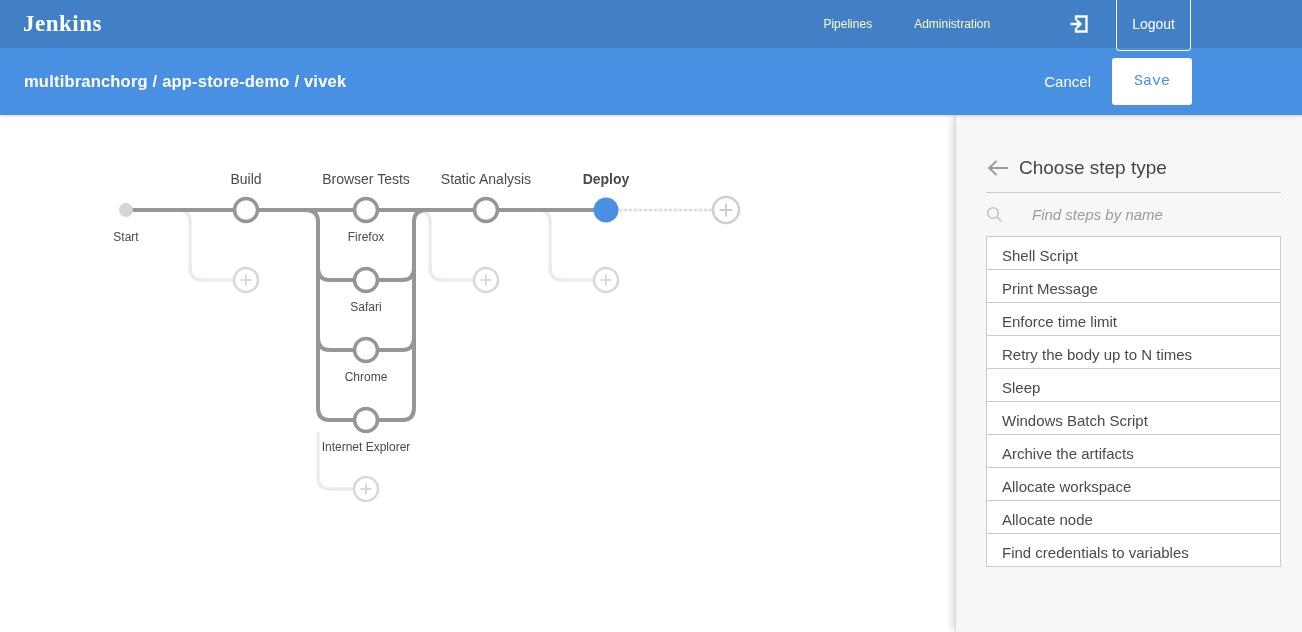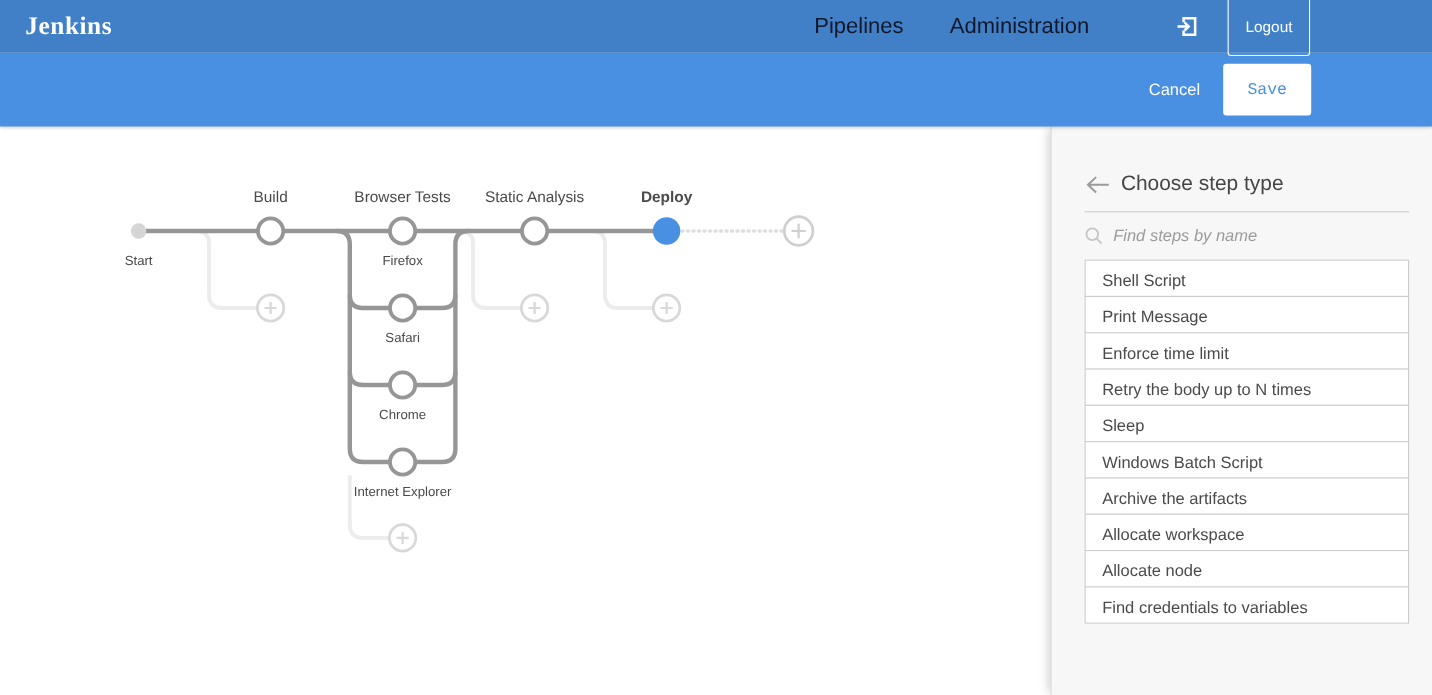--- a/index.html
+++ b/index.html
@@ -3,21 +3,21 @@
 <meta charset="utf-8">
 <style>
   * { box-sizing: border-box; margin: 0; padding: 0; }
   html,body { width:1302px; height:632px; overflow:hidden; }
   body { font-family:"Liberation Sans", sans-serif; background:#fff; }
 
   
   .topnav { height:48px; background:#4180c7; display:flex; align-items:center; position:relative; z-index:3;gap:22px;}
   .logo { margin-left:23px; font-family:"Liberation Serif", serif; font-weight:700; font-size:23px; color:#fff; letter-spacing:.5px; cursor:pointer;}
   .navright { margin-left:auto; margin-right:111px; display:flex; align-items:center; }
-  .navlink { color:#0f172a; font-size:20px; text-decoration:none; cursor:pointer; }
+  .navlink { color:#fef9c3; font-size:12px; text-decoration:none; cursor:pointer; }
   .navlink + .navlink { margin-left:42px; }
   .exit-ico { margin-left:78px; display:flex; align-items:center; cursor:pointer; }
   .logout-btn { margin-left:26px; background:transparent; border:1px solid #fff; color:#fff; font-size:14px; font-family:inherit; border-radius:3px; padding:18px 15px; cursor:pointer; }
 
   
   .subheader { height:67px; background:#4a90e2; display:flex; align-items:center; position:relative; z-index:2; box-shadow:0 1px 3px rgba(0,0,0,.18); }
   .breadcrumb { margin-left:24px; color:#fff; font-size:16.5px; font-weight:600; letter-spacing:.2px; }
   .subactions { margin-left:auto; margin-right:110px; display:flex; align-items:center; }
   .cancel-link { color:#fff; font-size:15px; cursor:pointer; }
   .save-btn { margin-left:21px; background:#fff; border:none; color:#4a90e2; font-size:15px; font-family:Liberation Mono, monospace; border-radius:3px; padding:15px 22px; cursor:pointer; }
@@ -28,21 +28,21 @@
   svg.graph .dark   { stroke:#969696; stroke-width:4; fill:none; }
   svg.graph .lite   { stroke:#ececec; stroke-width:3.5; fill:none; }
   svg.graph .dotted { stroke:#dedede; stroke-width:3; fill:none; stroke-dasharray:1 4; stroke-linecap:round; }
   svg.graph text { fill:#4a4a4a; font-family:"Liberation Sans", sans-serif; }
 
   
   .panel { position:absolute; left:955px; right:0; top:0; bottom:0; background:#f7f7f7; border-left:1px solid #d9d9d9; box-shadow:-4px 0 8px -2px rgba(0,0,0,.18); padding:0 21px 0 30px; overflow:hidden; }
   .panel-title-row { margin-top:42px; display:flex; align-items:center; padding-bottom:13px; border-bottom:1px solid #ccc; }
   .back-ico { display:flex; align-items:center; margin-right:9px; cursor:pointer; }
   .panel-title { font-size:19px; font-weight:400; color:#464646; }
-  .search-row { display:flex; align-items:center; height:43px; }
+  .search-row { display:flex; align-items:center; height:43px;gap:20px; }
   .search-ico { display:flex; align-items:center; margin-right:9px; }
   .search-input { flex:1; border:none; background:transparent; outline:none; font-family:inherit; font-size:15px; color:#4a4a4a; }
   .search-input::placeholder { font-style:italic; color:#9b9b9b; }
   .step-list { list-style:none; }
   .step-item { background:#fff; border:1px solid #ccc; height:34px; line-height:38px; padding-left:15px; font-size:15px; color:#4a4a4a; margin-top:-1px; cursor:pointer; }
   .step-item:first-child { margin-top:0; }
 </style>
 </head>
 <body>
 
@@ -55,20 +55,21 @@
       <svg width="22" height="22" viewBox="0 0 22 22">
         <path d="M8 7.2 V3.5 H18.5 V18.5 H8 V14.8" stroke="#fff" stroke-width="2.3" fill="none"></path>
         <path d="M2.5 11 H12.6 M8.8 7.3 L12.6 11 L8.8 14.7" stroke="#fff" stroke-width="2.3" fill="none"></path>
       </svg>
     </span>
     <button class="logout-btn">Logout</button>
   </nav>
 </header>
 
 <div class="subheader">
+  <div class="breadcrumb">multibranchorg / app-store-demo / vivek</div>
   <div class="subactions">
     <a class="cancel-link">Cancel</a>
     <button class="save-btn">Save</button>
   </div>
 </div>
 
 <main>
   <svg class="graph" width="955" height="517" viewBox="0 0 955 517">
       <path d="M 178 95 Q 190 95 190 107 L 190 153 Q 190 165 202 165 L 234 165" class="lite"></path>
       <path d="M 318 317 L 318 362 Q 318 374 330 374 L 354 374" class="lite"></path>

